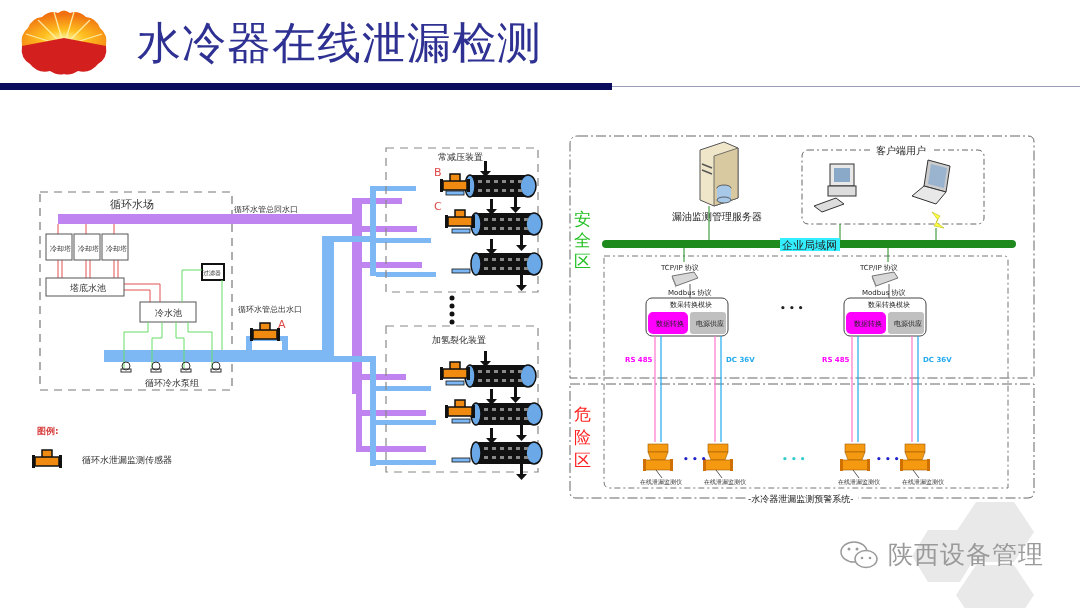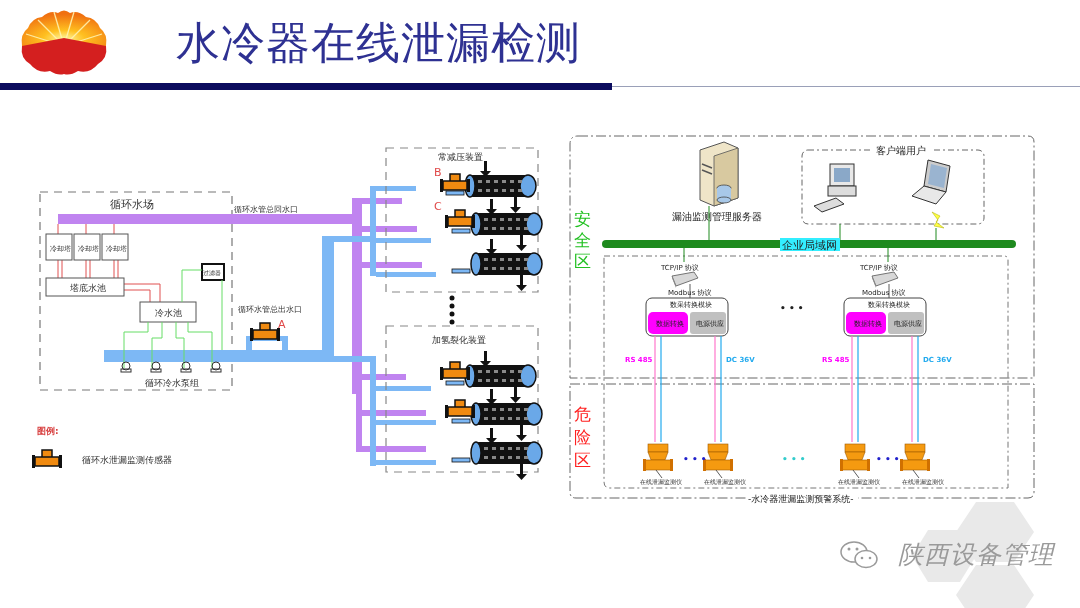--- a/index.html
+++ b/index.html
@@ -1,22 +1,22 @@
 <!DOCTYPE html>
 <html><head>
 <meta charset="utf-8">
 <style>
   html,body{margin:0;padding:0;}
   body{width:1080px;height:608px;position:relative;overflow:hidden;background:#ffffff;font-family:"DejaVu Sans",sans-serif;}
   .abs{position:absolute;}
-  #header-title{position:absolute;left:137px;top:14px;font-size:44px;color:#2e3192;letter-spacing:1px;font-family:"DejaVu Sans",sans-serif;white-space:nowrap;margin-left:39px;}
+  #header-title{position:absolute;left:137px;top:14px;font-size:44px;color:#2e3192;letter-spacing:1px;font-family:"DejaVu Sans",sans-serif;white-space:nowrap;}
   #header-rule{position:absolute;left:0;top:83px;width:612px;height:7px;background:#0c0c5e;}
   #header-rule-thin{position:absolute;left:612px;top:86px;width:468px;height:1px;background:#9aa0b8;}
   svg text{font-family:"DejaVu Sans",sans-serif;}
-  #watermark{position:absolute;left:838px;top:538px;display:flex;align-items:center;gap:16px;font-style:italic;}
+  #watermark{position:absolute;left:838px;top:538px;display:flex;align-items:center;gap:6px;}
   #watermark-text{font-size:25px;color:#9a9a9a;letter-spacing:1px;font-family:"DejaVu Sans",sans-serif;}
 </style>
 </head>
 <body>
 
 <div>
   <svg class="abs" style="left:18px;top:8px" width="92" height="68" viewBox="0 0 92 68">
     <defs>
       <radialGradient id="sun" cx="50%" cy="80%" r="70%">
         <stop offset="0%" stop-color="#fff7a0"></stop>

